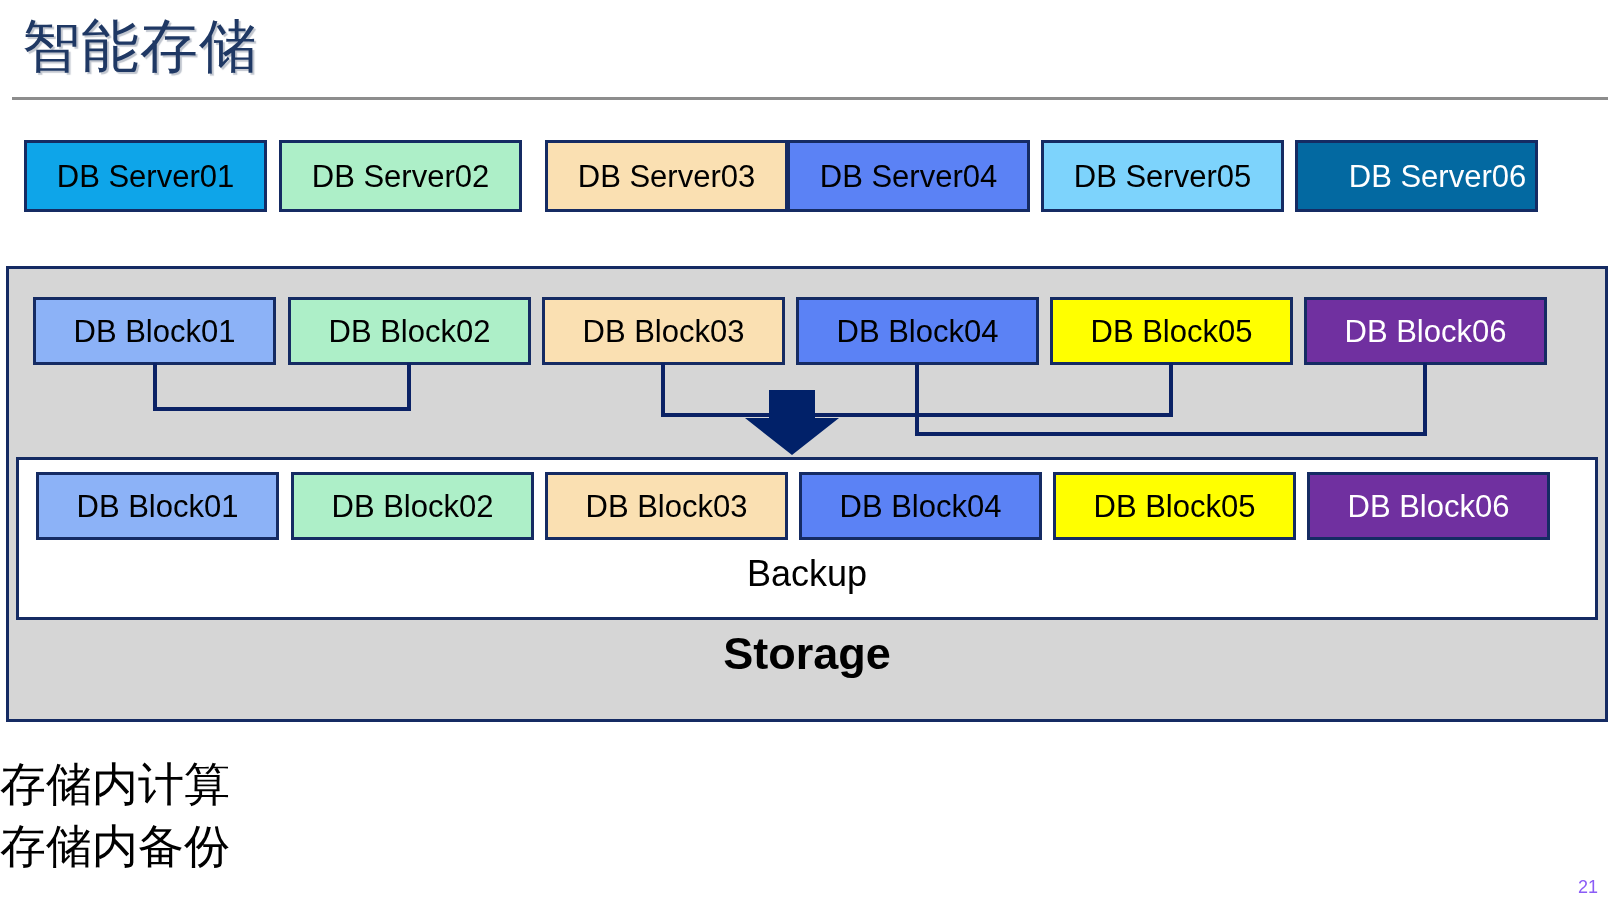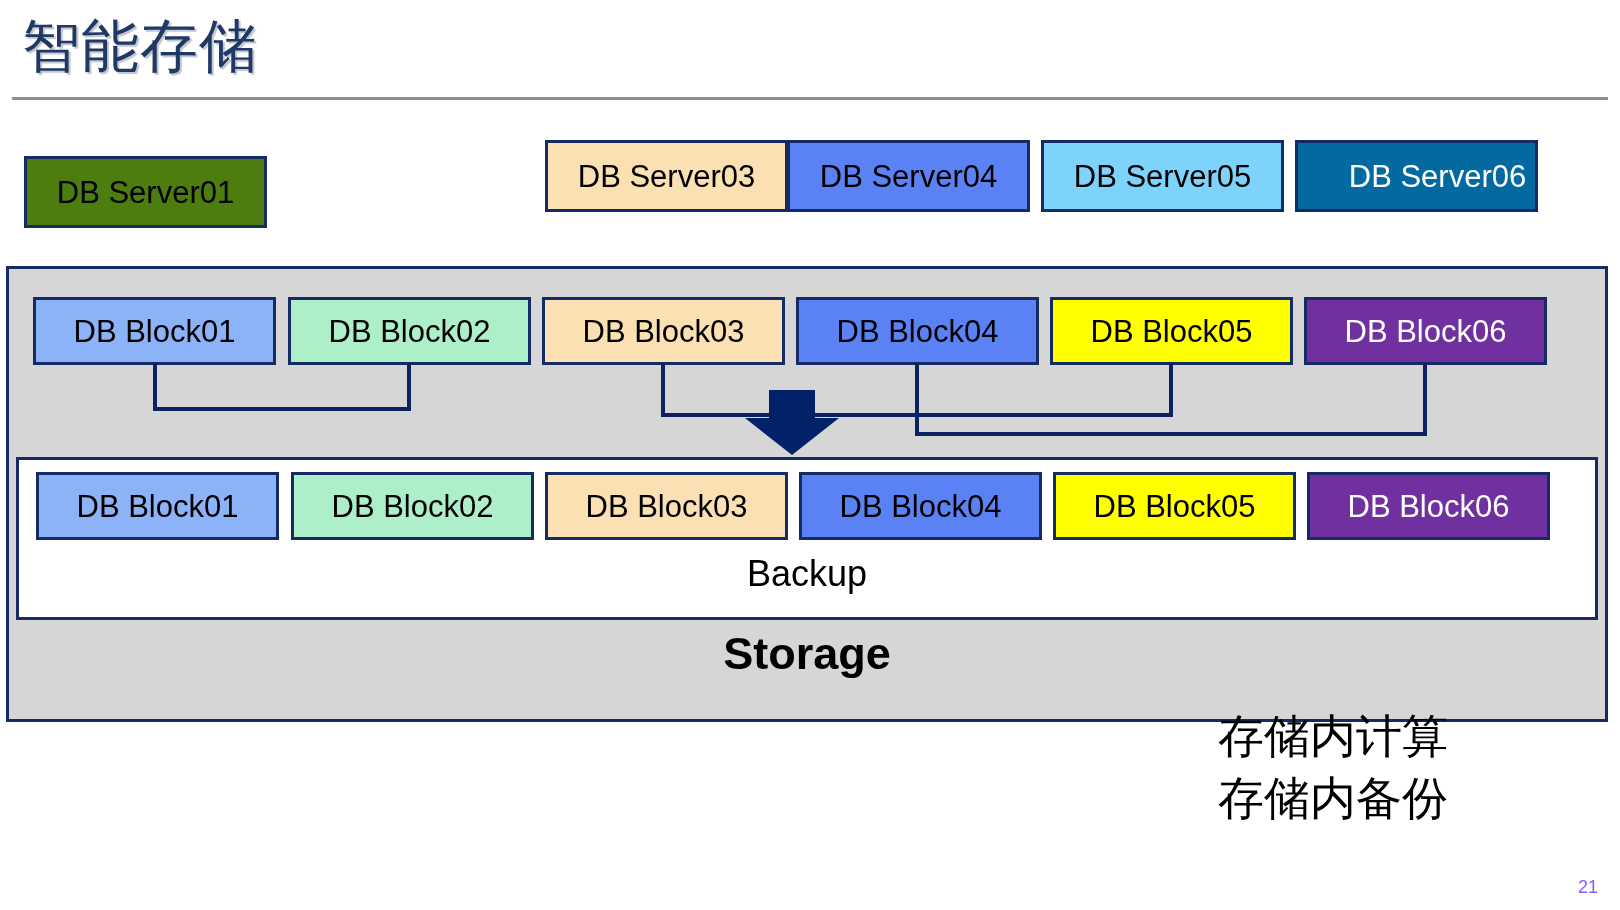--- a/index.html
+++ b/index.html
@@ -110,23 +110,23 @@
     font-size: 45px;
     line-height: 56px;
     font-weight: bold;
     color: #000000;
   }
 
   
   #captions {
     position: absolute;
     left: 0;
-    top: 705px;
+    top: 753px;
     width: 1448px;
-    text-align: right;
+    text-align: left;
   }
   #captions div {
     font-size: 46px;
     line-height: 62px;
     color: #000000;
   }
 
   #page-number {
     position: absolute;
     right: 22px;
@@ -135,22 +135,25 @@
     color: #8b5cf6;
   }
 </style>
 </head>
 <body>
 
 <div id="slide-title">智能存储</div>
 <div id="title-rule"></div>
 
 <div id="server-row">
-    <div class="dbbox" style="left: 24px; width: 243px; background: #4d7c0f; color: rgb(0, 0, 0); margin-top: 16px;">
+    <div class="dbbox" style="left: 24px; width: 243px; background: #0ea5e9; color: rgb(0, 0, 0);">
       <span>DB Server01</span>
+    </div>
+    <div class="dbbox" style="left: 279px; width: 243px; background: rgb(173, 239, 200); color: rgb(0, 0, 0);">
+      <span>DB Server02</span>
     </div>
     <div class="dbbox" style="left: 533px; width: 243px; background: rgb(250, 224, 178); color: rgb(0, 0, 0); margin-left: 12px;">
       <span>DB Server03</span>
     </div>
     <div class="dbbox" style="left: 787px; width: 243px; background: rgb(91, 130, 245); color: rgb(0, 0, 0);">
       <span>DB Server04</span>
     </div>
     <div class="dbbox" style="left: 1041px; width: 243px; background: #7dd3fc; color: rgb(0, 0, 0);">
       <span>DB Server05</span>
     </div>

